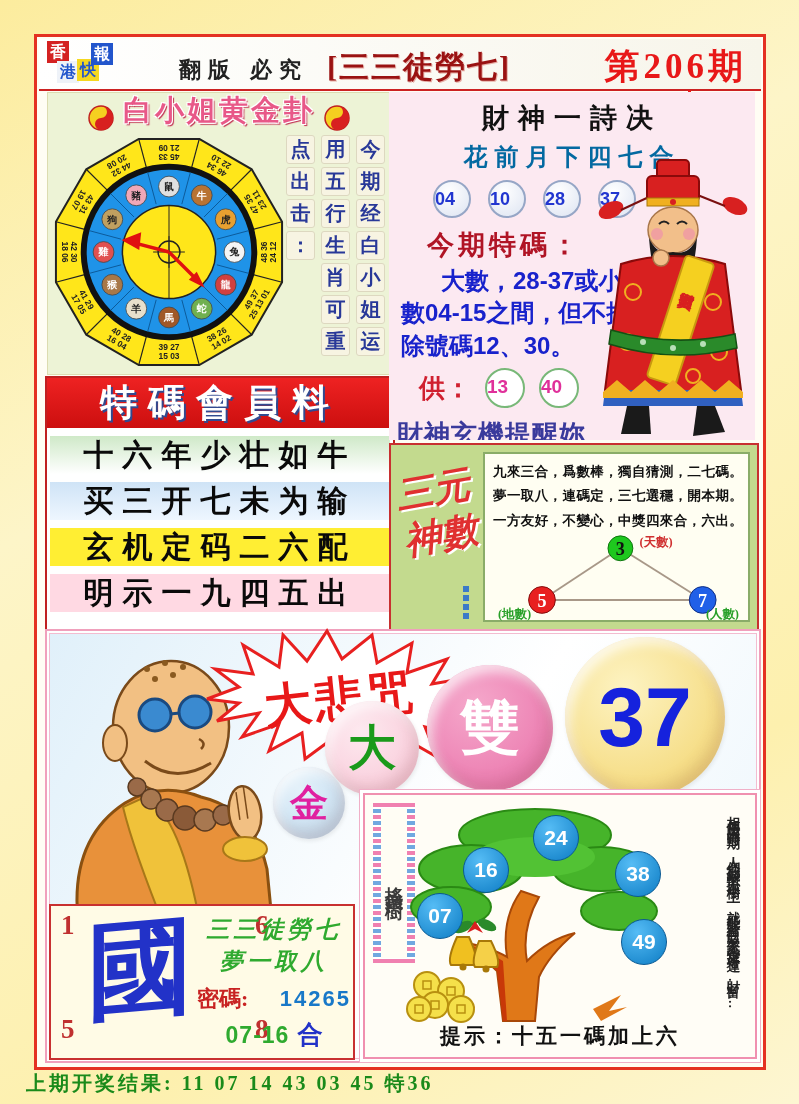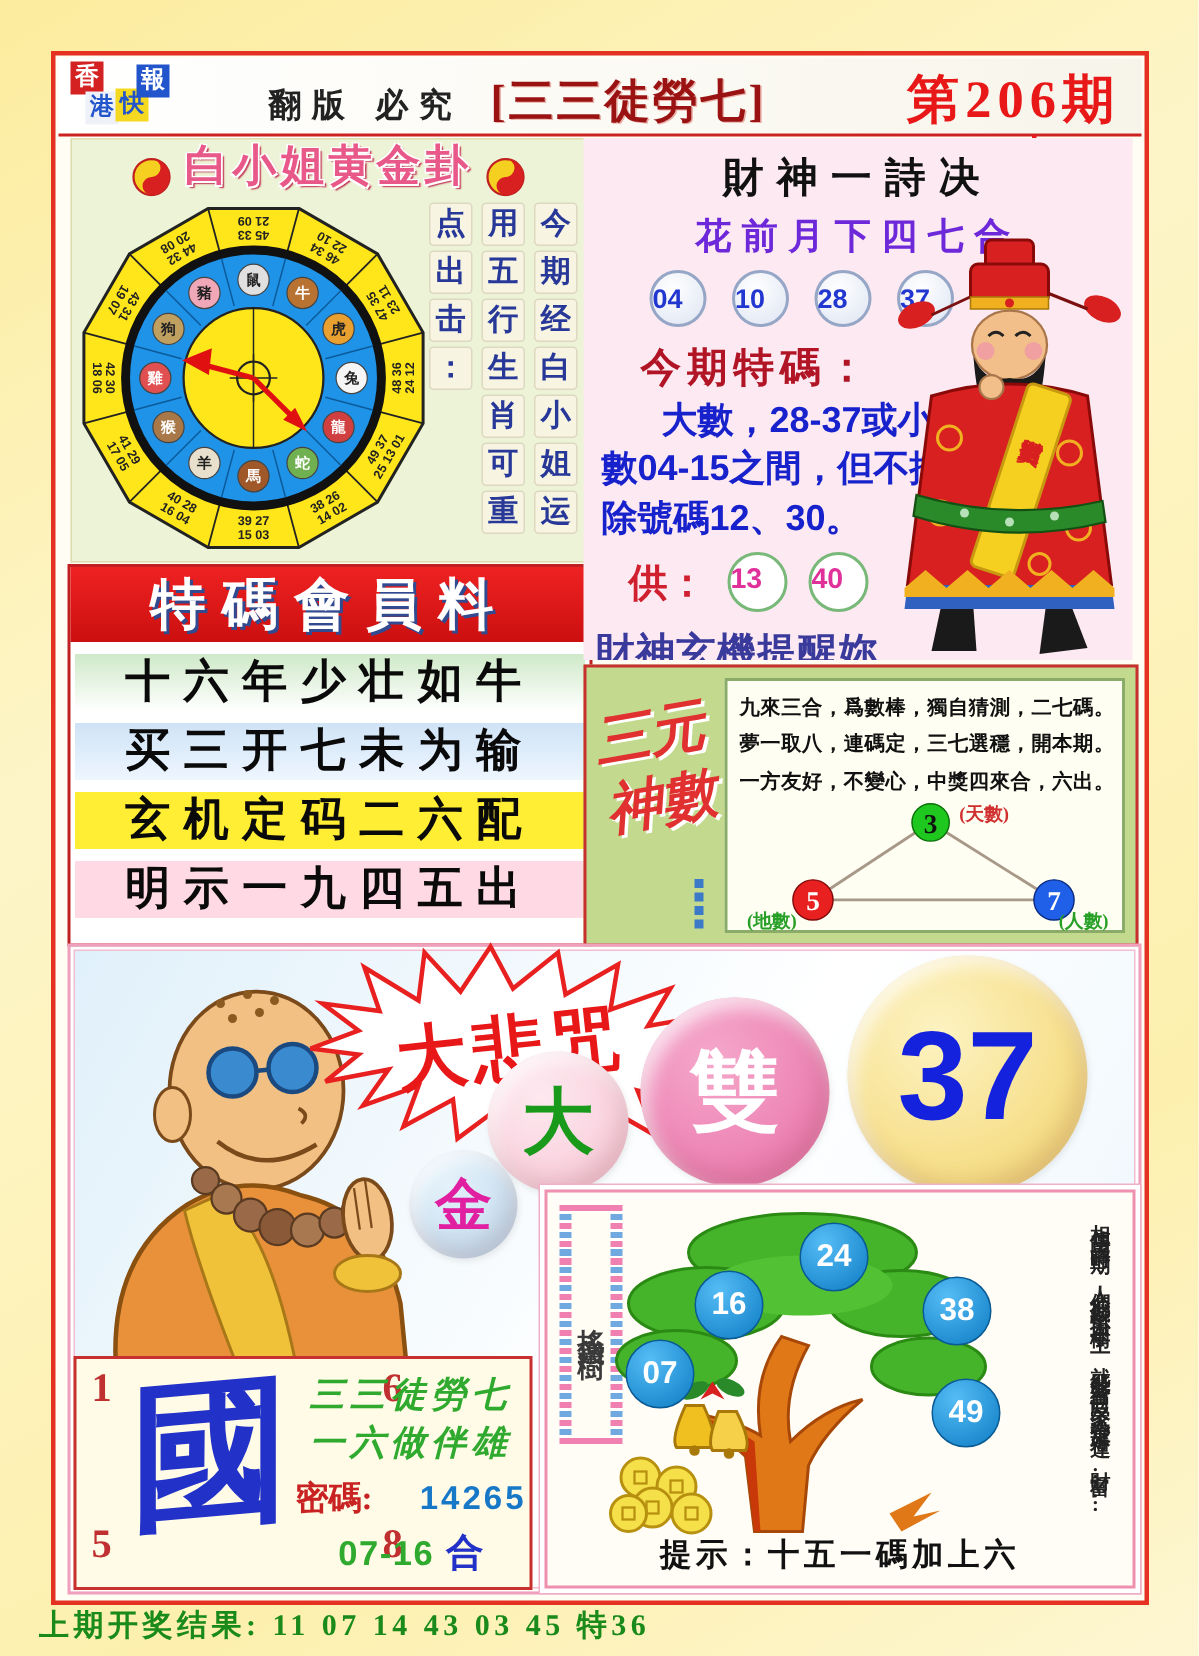--- a/index.html
+++ b/index.html
@@ -38,21 +38,21 @@
   
   .member{position:absolute;left:8px;top:339px;width:346px;height:251px;border:2px solid #c02020;background:#fff;}
   .member-title{height:50px;background:linear-gradient(180deg,#ee2222,#cc0f0f);color:#fff;font-weight:bold;
     font-size:37px;letter-spacing:11px;text-align:center;line-height:50px;text-shadow:2px 2px 0 #324a90;}
   .member-row{height:38px;margin:8px 3px;font-weight:bold;font-size:30px;color:#0a0a0a;text-align:center;
     line-height:38px;letter-spacing:9px;font-family:"Liberation Serif",serif;}
   
   .caishen{position:absolute;left:352px;top:55px;width:366px;height:348px;background:#fce9f1;overflow:hidden;}
   .cs-title{text-align:center;margin-top:8px;font-family:"Liberation Serif",serif;font-weight:bold;
     font-size:27px;color:#111;letter-spacing:9px;}
-  .cs-poem{text-align:center;margin-top:5px;color:#6d28d9;font-family:"Liberation Serif",serif;
+  .cs-poem{text-align:center;margin-top:5px;color:#0369a1;font-family:"Liberation Serif",serif;
     font-weight:bold;font-size:24px;letter-spacing:7px;}
   .cs-nums{display:flex;gap:17px;margin:7px 0 0 44px;}
   .num-circle{width:34px;height:34px;border-radius:50%;border:2px solid #96a6c6;
     background:radial-gradient(circle at 40% 30%,#ffffff,#dde4f2);color:#2236d0;font-weight:bold;
     font-size:18px;line-height:34px;}
   .cs-special-label{margin:9px 0 0 38px;color:#b01425;font-family:"Liberation Serif",serif;
     font-weight:bold;font-size:27px;letter-spacing:4px;}
   .cs-lines{margin:2px 0 0 12px;color:#1822cc;font-weight:bold;font-size:24px;line-height:1.35;width:275px;}
   .cs-lines .indent{padding-left:40px;}
   .cs-supply{display:flex;align-items:center;gap:14px;margin:6px 0 0 30px;}
@@ -447,21 +447,21 @@
       </div>
 
       <div class="sealpanel">
         <div class="corner c0">1</div>
         <div class="corner c1">6</div>
         <div class="corner c2">5</div>
         <div class="corner c3">8</div>
         <div class="bigchar">國</div>
         <div class="seal-right">
           <div class="verse-line">三三徒勞七</div>
-          <div class="verse-line">一六做伴雄</div>
+          <div class="verse-line">夢一取八</div>
           <div class="pw-row">
             <span class="pw-label">密碼:</span>
             <span class="pw-value">14265</span>
           </div>
           <div class="combo-row">
             <span class="combo">07-16</span>
             <span class="combo-suffix">合</span>
           </div>
         </div>
       </div>

